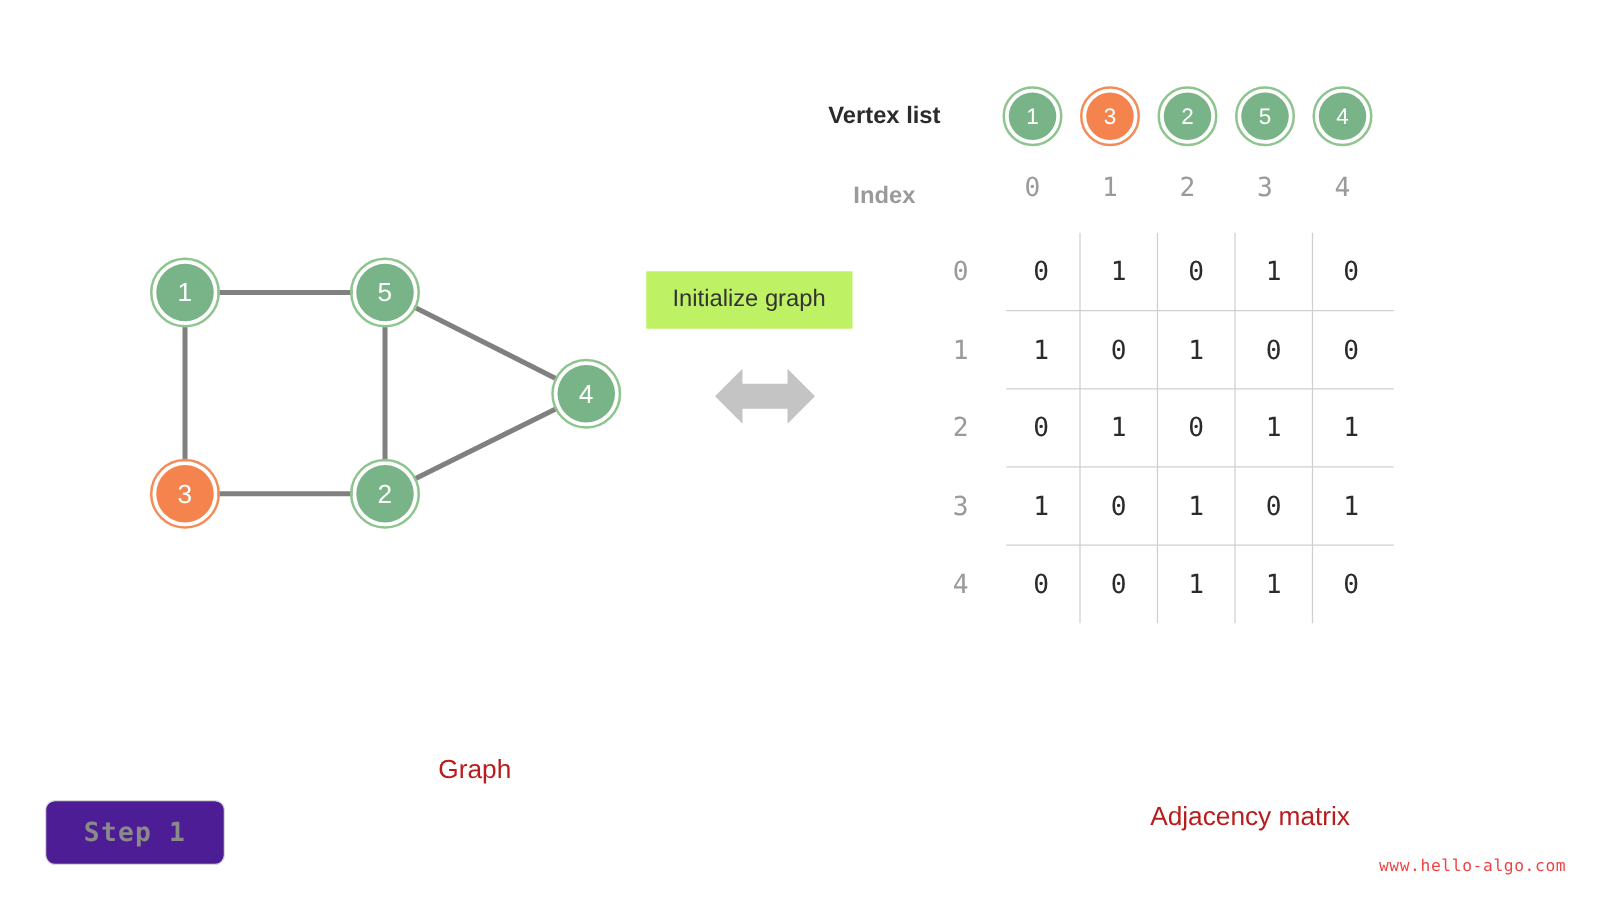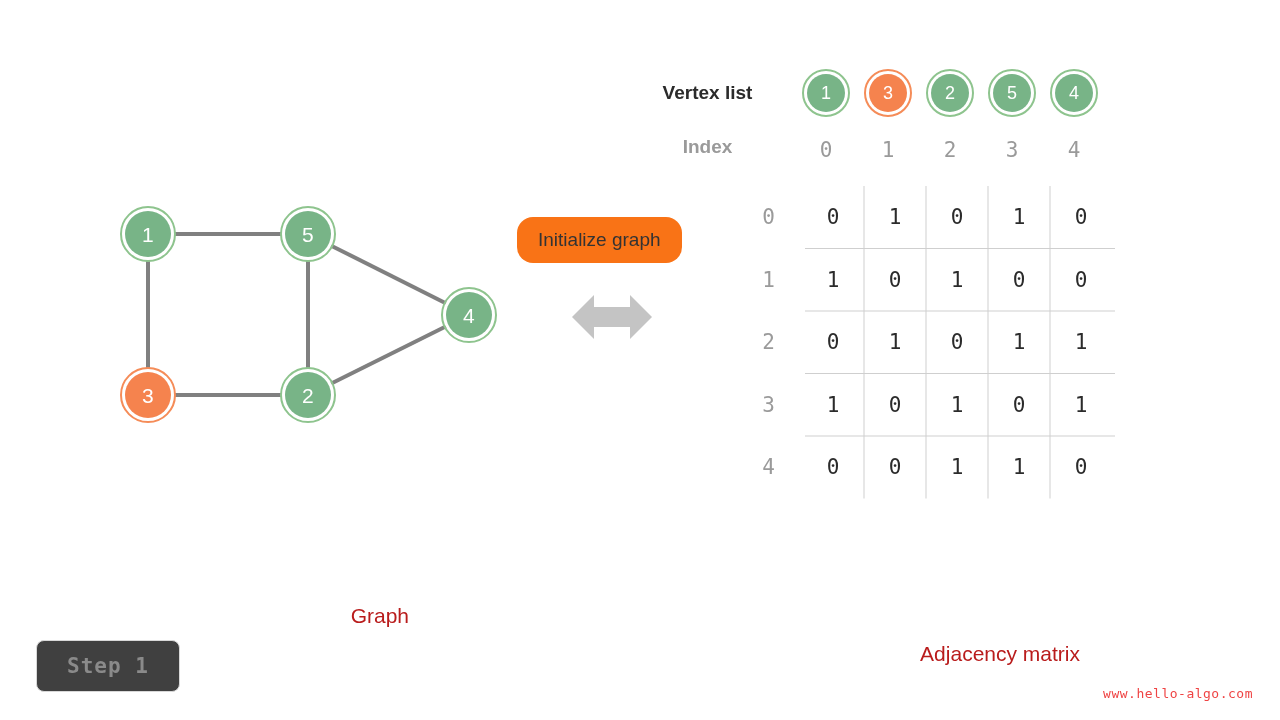--- a/index.html
+++ b/index.html
@@ -70,22 +70,22 @@
 
   
   #middle-panel {
     position: absolute;
     left: 500px; top: 180px;
     width: 240px; height: 200px;
   }
   #op-label {
     position: absolute;
     left: 17px; top: 37px;
-    background: #f97316;
-    border-radius: 16px;
+    background: #bef264;
+    border-radius: 0;
     padding: 12px 21px;
     font-size: 19px;
     color: #333333;
     white-space: nowrap;
   }
   #swap-arrow {
     position: absolute;
     left: 72px; top: 115px;
   }
 
@@ -101,21 +101,21 @@
     font-weight: bold;
     font-size: 19px;
     white-space: nowrap;
   }
   #vertex-list-label {
     left: 0; top: 82px;
     width: 135px;
     color: #2b2b2b;
   }
   #index-label {
-    left: 0; top: 136px;
+    left: 0; top: 146px;
     width: 135px;
     color: #9a9a9a;
   }
 
   #vertex-list-row {
     position: absolute;
     left: 162px; top: 69px;
     display: flex;
     gap: 14px;
   }
@@ -208,21 +208,21 @@
   #graph-caption { left: 209px; top: 604px; width: 200px; }
   #matrix-caption { left: 800px; top: 604px; width: 280px; margin-top: 38px; }
 
   #step-badge {
     position: absolute;
     left: 36px; top: 640px;
     width: 144px; height: 52px;
     box-sizing: border-box;
     border: 1px solid #d8d8d8;
     border-radius: 8px;
-    background: #404040;
+    background: #4c1d95;
     display: flex;
     align-items: center;
     justify-content: center;
     font-family: "DejaVu Sans Mono", monospace;
     font-weight: bold;
     font-size: 21px;
     color: #8a8a8a;
     letter-spacing: 1px;
   }
   #watermark {

